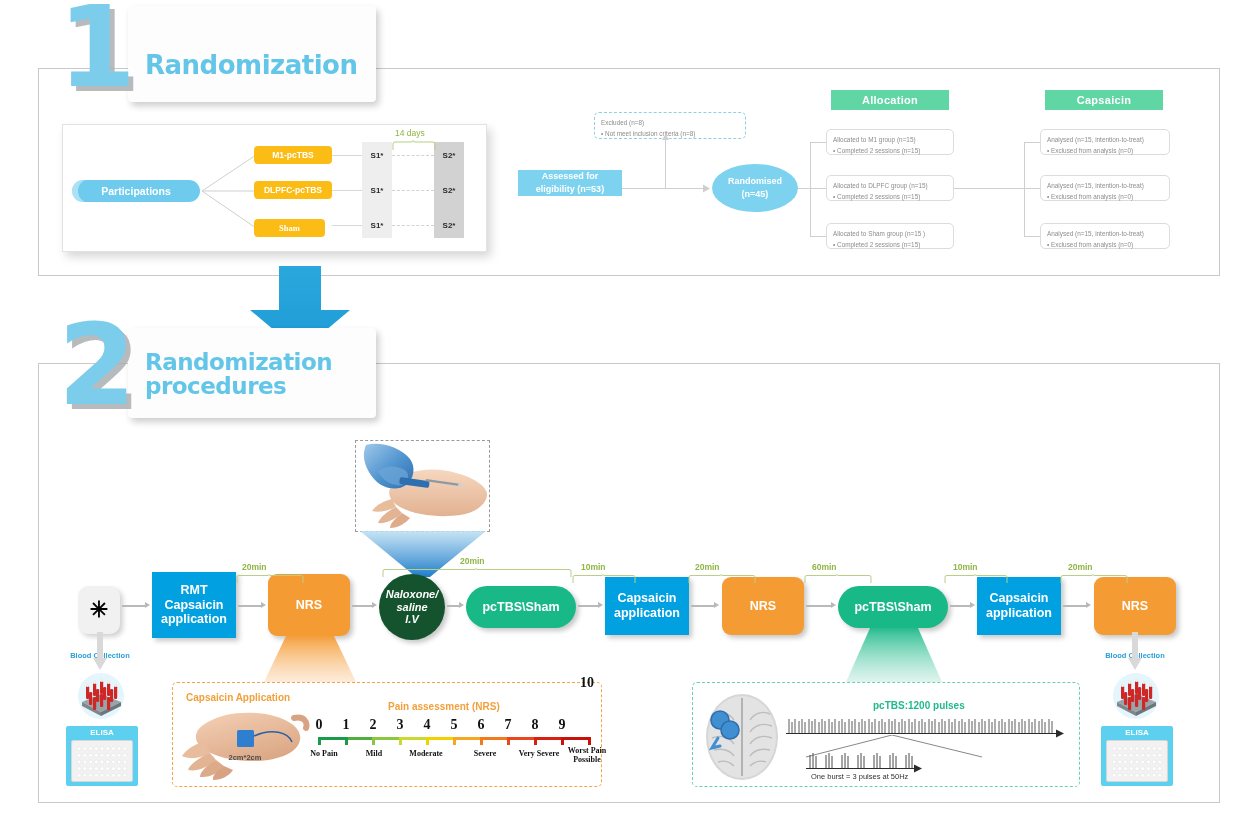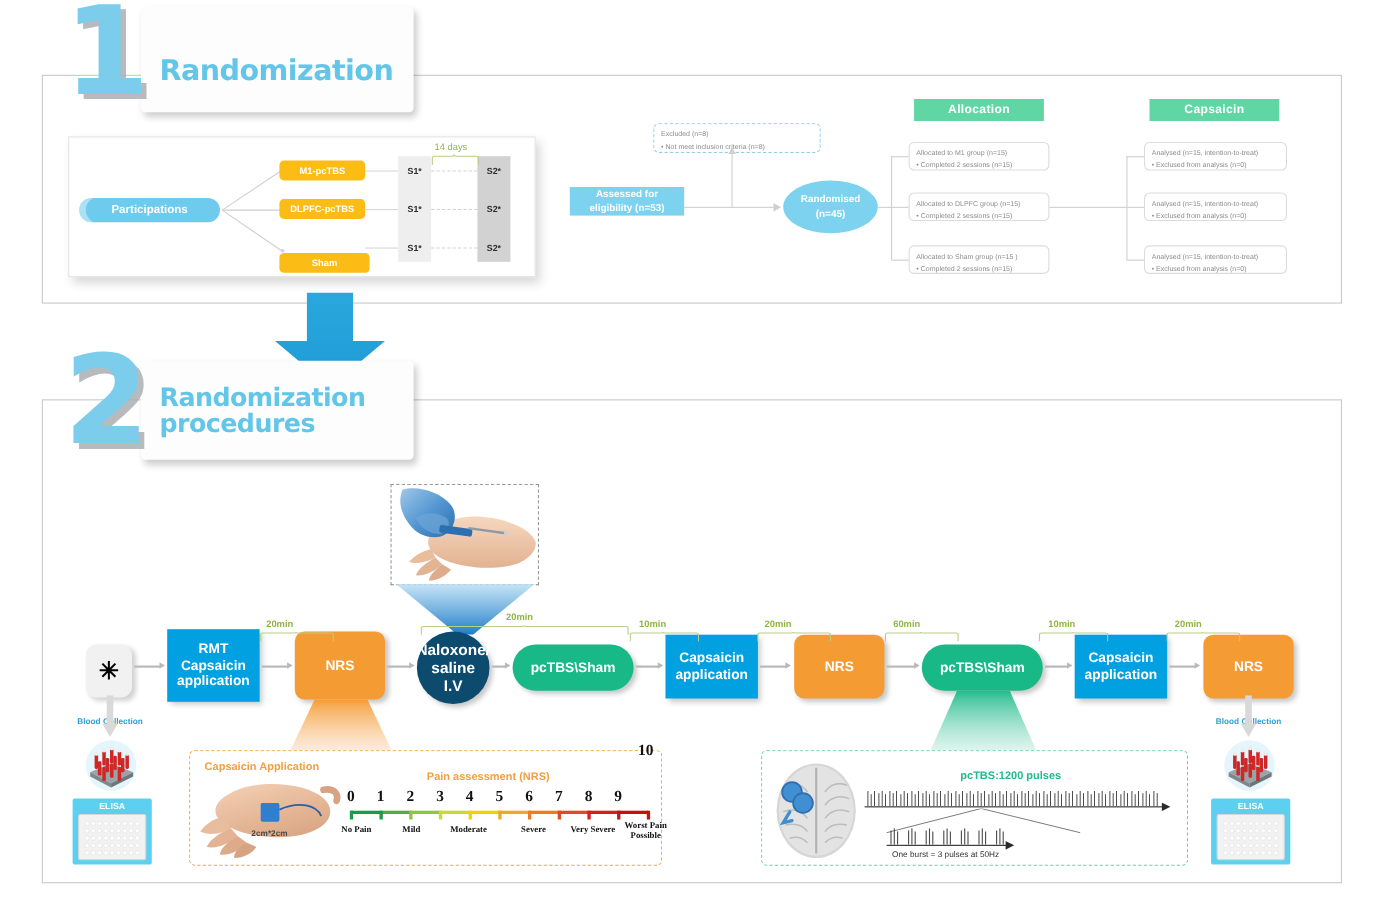--- a/index.html
+++ b/index.html
@@ -130,21 +130,21 @@
     color: #ffffff;
     font-weight: 700;
     font-size: 12.5px;
     display: flex; align-items: center; justify-content: center;
     text-align: center;
     line-height: 1.18;
     box-shadow: 3px 3px 5px rgba(0,0,0,0.22);
   }
   .node.blue   { background: #00a0e1; }
   .node.orange { background: #f59b33; border-radius: 9px; }
-  .node.navy   { background: #0c4a6e; border-radius: 50%; font-size: 14px; }
+  .node.navy   { background: #14532d; border-radius: 50%; font-size: 11px; font-style: italic; }
   .node.green  { background: #18b887; border-radius: 28px; }
   .node.start  {
     background: #f1f1f1; border-radius: 10px; color: #000000;
     font-size: 22px; box-shadow: 3px 3px 5px rgba(0,0,0,0.18);
   }
   .arrow-line { position: absolute; background: #b9b9b9; height: 1.5px; }
   .arrow-head {
     position: absolute;
     width: 0; height: 0;
     border-top: 3.5px solid transparent;
@@ -241,21 +241,21 @@
     <path d="M2,51 L56,15" stroke="#cfcfcf" stroke-width="1" fill="none"></path>
     <path d="M2,51 L56,51" stroke="#cfcfcf" stroke-width="1" fill="none"></path>
     <path d="M2,51 L56,88" stroke="#cfcfcf" stroke-width="1" fill="none"></path>
     <circle cx="57" cy="15" r="1.6" fill="#cfcfcf"></circle>
     <circle cx="57" cy="51" r="1.6" fill="#cfcfcf"></circle>
     <circle cx="57" cy="88" r="1.6" fill="#cfcfcf"></circle>
   </svg>
 
   <div class="grp-box" style="left:254px; top:146px; width:78px; height:18px;">M1-pcTBS</div>
   <div class="grp-box" style="left:254px; top:181px; width:78px; height:18px;">DLPFC-pcTBS</div>
-  <div class="grp-box" style="left:254px; top:230px; width:82px; height:18px;">Sham</div>
+  <div class="grp-box" style="left:254px; top:219px; width:71px; height:18px;font-family:Liberation Serif, serif;">Sham</div>
 
   <div class="hairline" style="left:332px; top:155px; width:30px; height:1px;"></div>
   <div class="hairline" style="left:332px; top:190px; width:30px; height:1px;"></div>
   <div class="hairline" style="left:332px; top:225px; width:30px; height:1px;"></div>
 
   <div class="sess-col light" style="left:362px; top:142px; width:30px; height:96px;"></div>
   <div class="sess-col dark" style="left:434px; top:142px; width:30px; height:96px;"></div>
 
   <div class="sess-lbl" style="left:362px; top:151px; width:30px;">S1*</div>
   <div class="sess-lbl" style="left:362px; top:186px; width:30px;">S1*</div>

